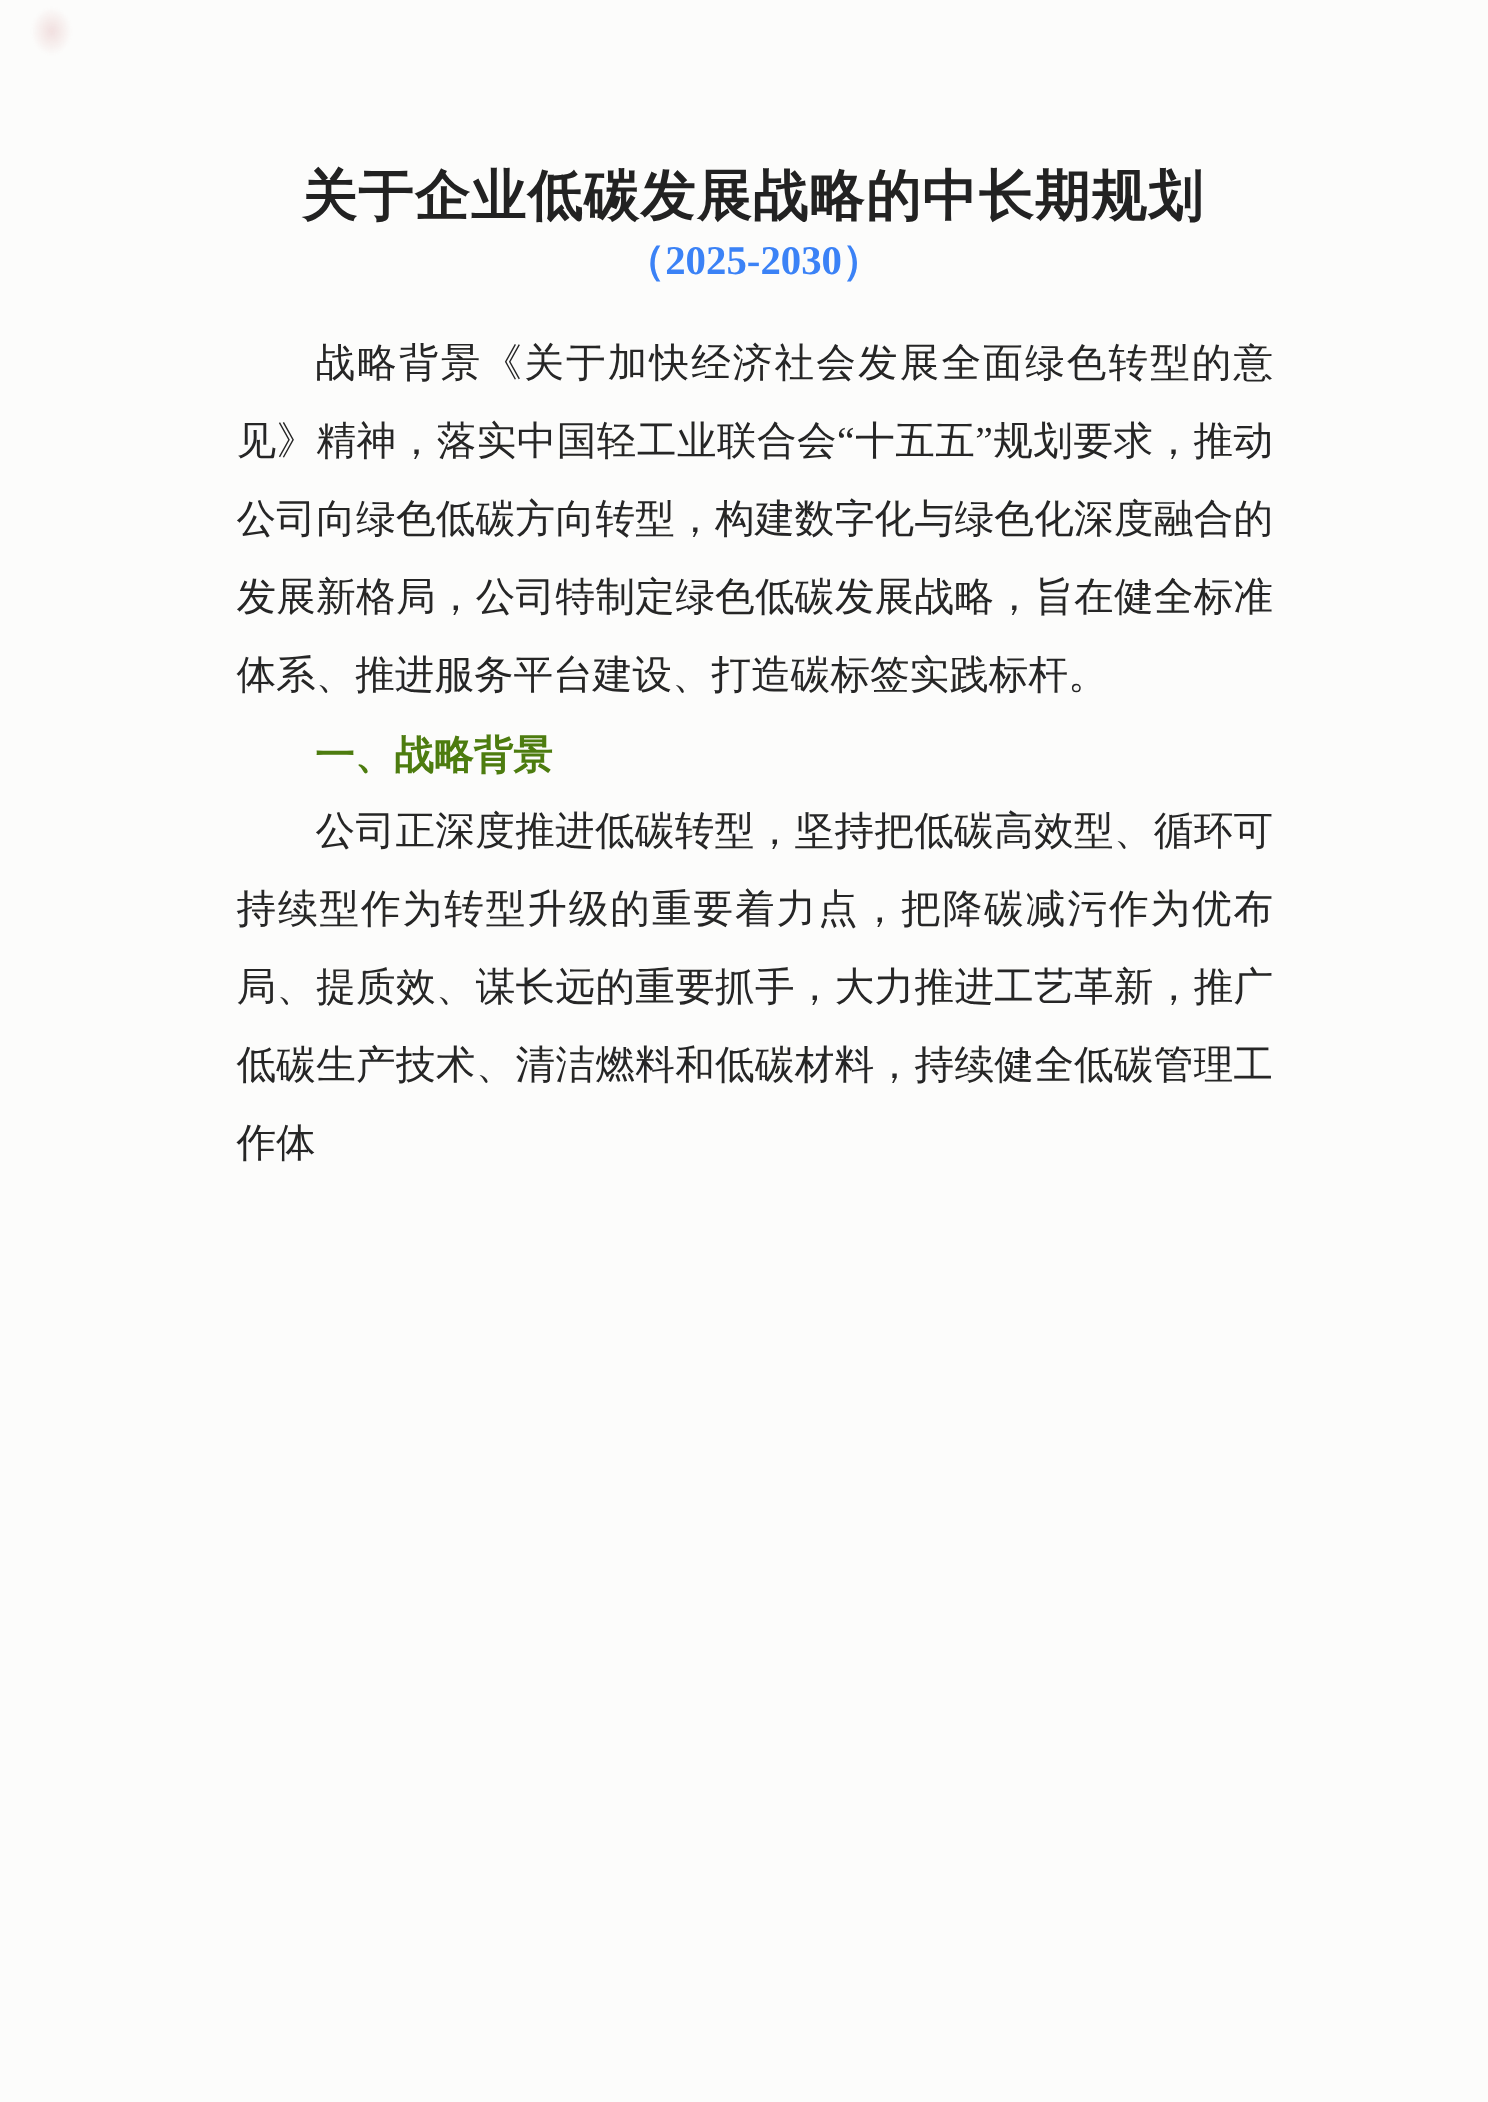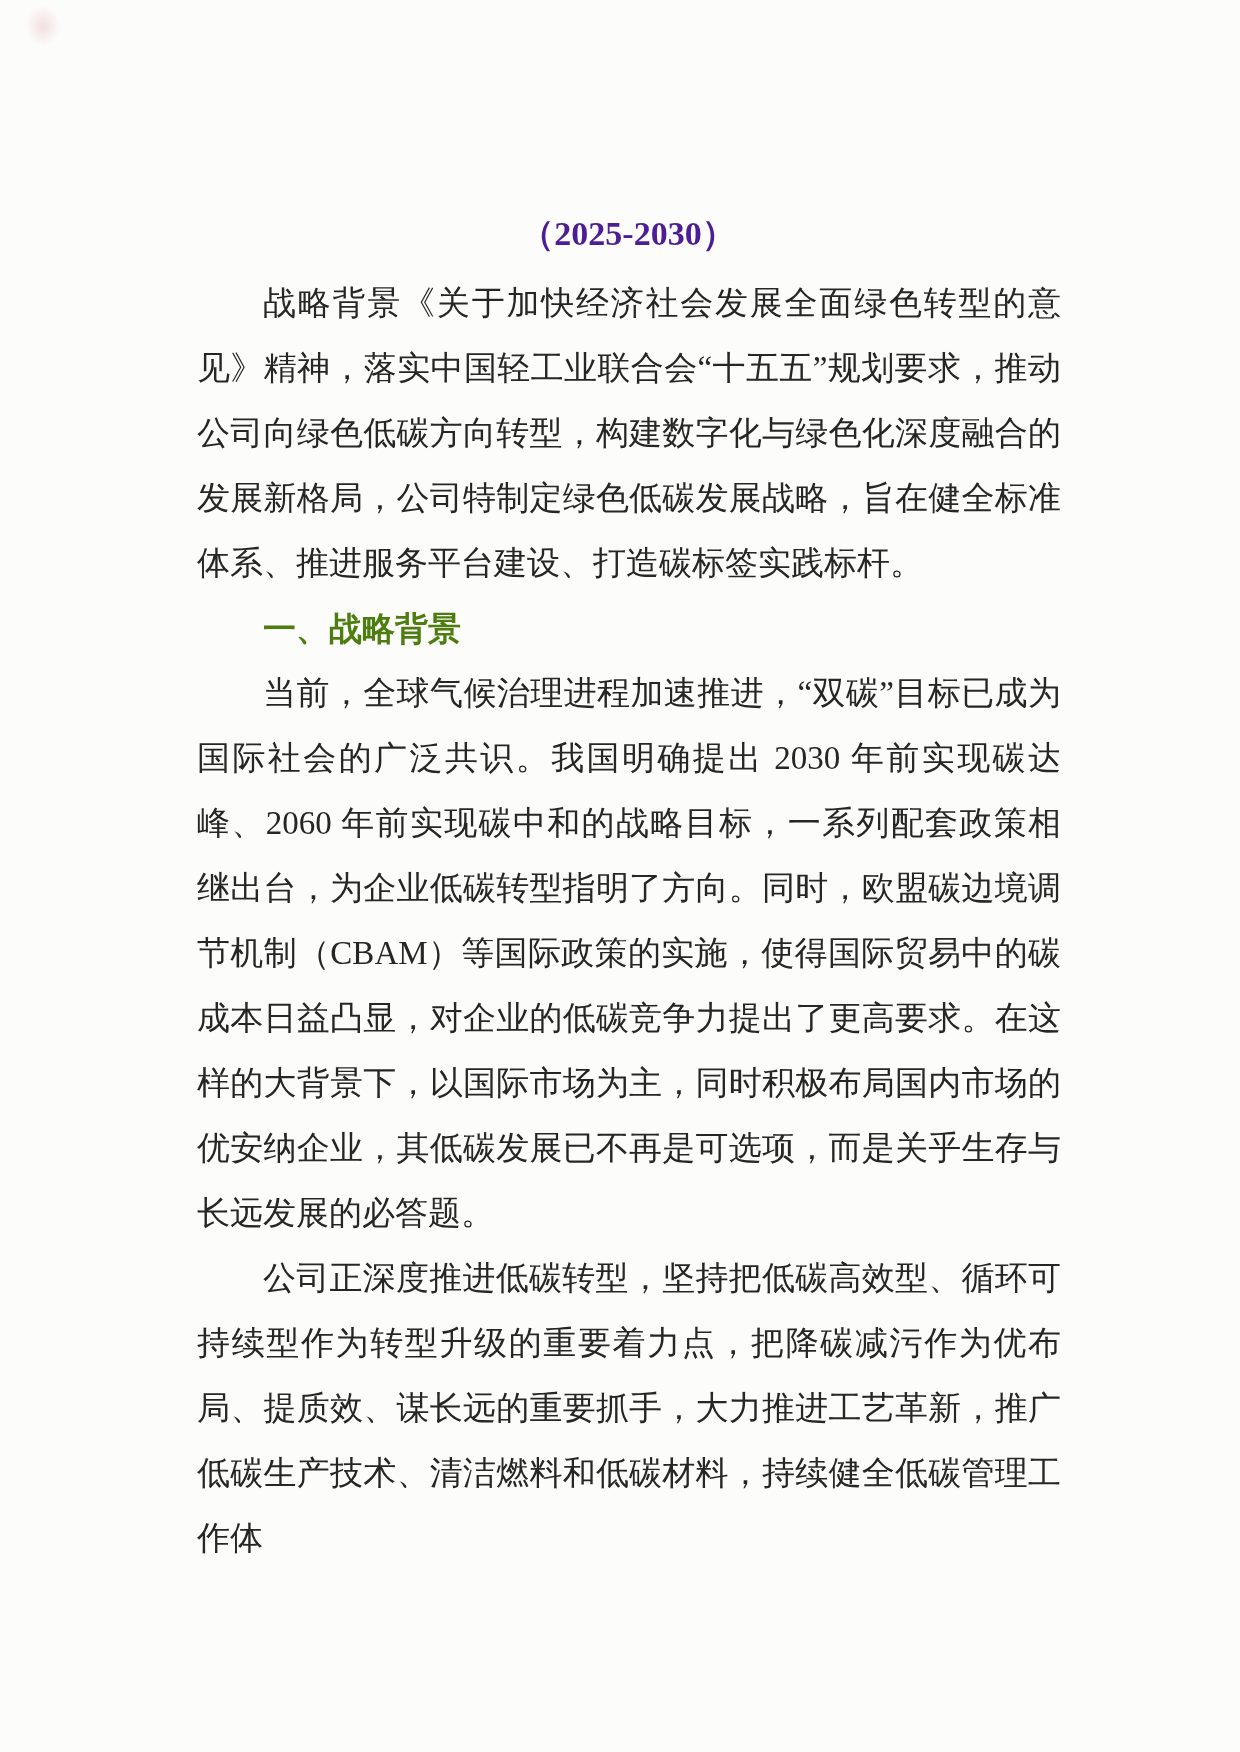--- a/index.html
+++ b/index.html
@@ -41,22 +41,21 @@
   }
   .subtitle {
     position: absolute;
     top: 196px;
     left: 188px;
     width: 880px;
     text-align: center;
     font-size: 34px;
     line-height: 44px;
     font-weight: bold;
-    color: #4c1d95;
-    margin-top: 16px;
+    color: #3b82f6;
   }
   .body {
     position: absolute;
     top: 271px;
     left: 197px;
     width: 864px;
     font-size: 33px;
     line-height: 65px;
     text-align: justify;
   }
@@ -74,26 +73,26 @@
     font-family: "Liberation Sans", "DejaVu Sans", sans-serif;
     color: #4d7c0f;
   }
 </style>
 </head>
 <body>
 
 <div class="page">
   <div class="smudge"></div>
 
+  <h1 class="title">关于企业低碳发展战略的中长期规划</h1>
 
   <div class="subtitle">（2025-2030）</div>
 
   <div class="body">
     <p class="para">战略背景《关于加快经济社会发展全面绿色转型的意见》精神，落实中国轻工业联合会“十五五”规划要求，推动公司向绿色低碳方向转型，构建数字化与绿色化深度融合的发展新格局，公司特制定绿色低碳发展战略，旨在健全标准体系、推进服务平台建设、打造碳标签实践标杆。</p>
 
     <h2 class="heading">一、战略背景</h2>
 
-    <p class="para">当前，全球气候治理进程加速推进，“双碳”目标已成为国际社会的广泛共识。我国明确提出 2030 年前实现碳达峰、2060 年前实现碳中和的战略目标，一系列配套政策相继出台，为企业低碳转型指明了方向。同时，欧盟碳边境调节机制（CBAM）等国际政策的实施，使得国际贸易中的碳成本日益凸显，对企业的低碳竞争力提出了更高要求。在这样的大背景下，以国际市场为主，同时积极布局国内市场的优安纳企业，其低碳发展已不再是可选项，而是关乎生存与长远发展的必答题。</p>
 
 
     <p class="para">公司正深度推进低碳转型，坚持把低碳高效型、循环可持续型作为转型升级的重要着力点，把降碳减污作为优布局、提质效、谋长远的重要抓手，大力推进工艺革新，推广低碳生产技术、清洁燃料和低碳材料，持续健全低碳管理工作体</p>
   </div>
 </div>
 
 </body></html>

